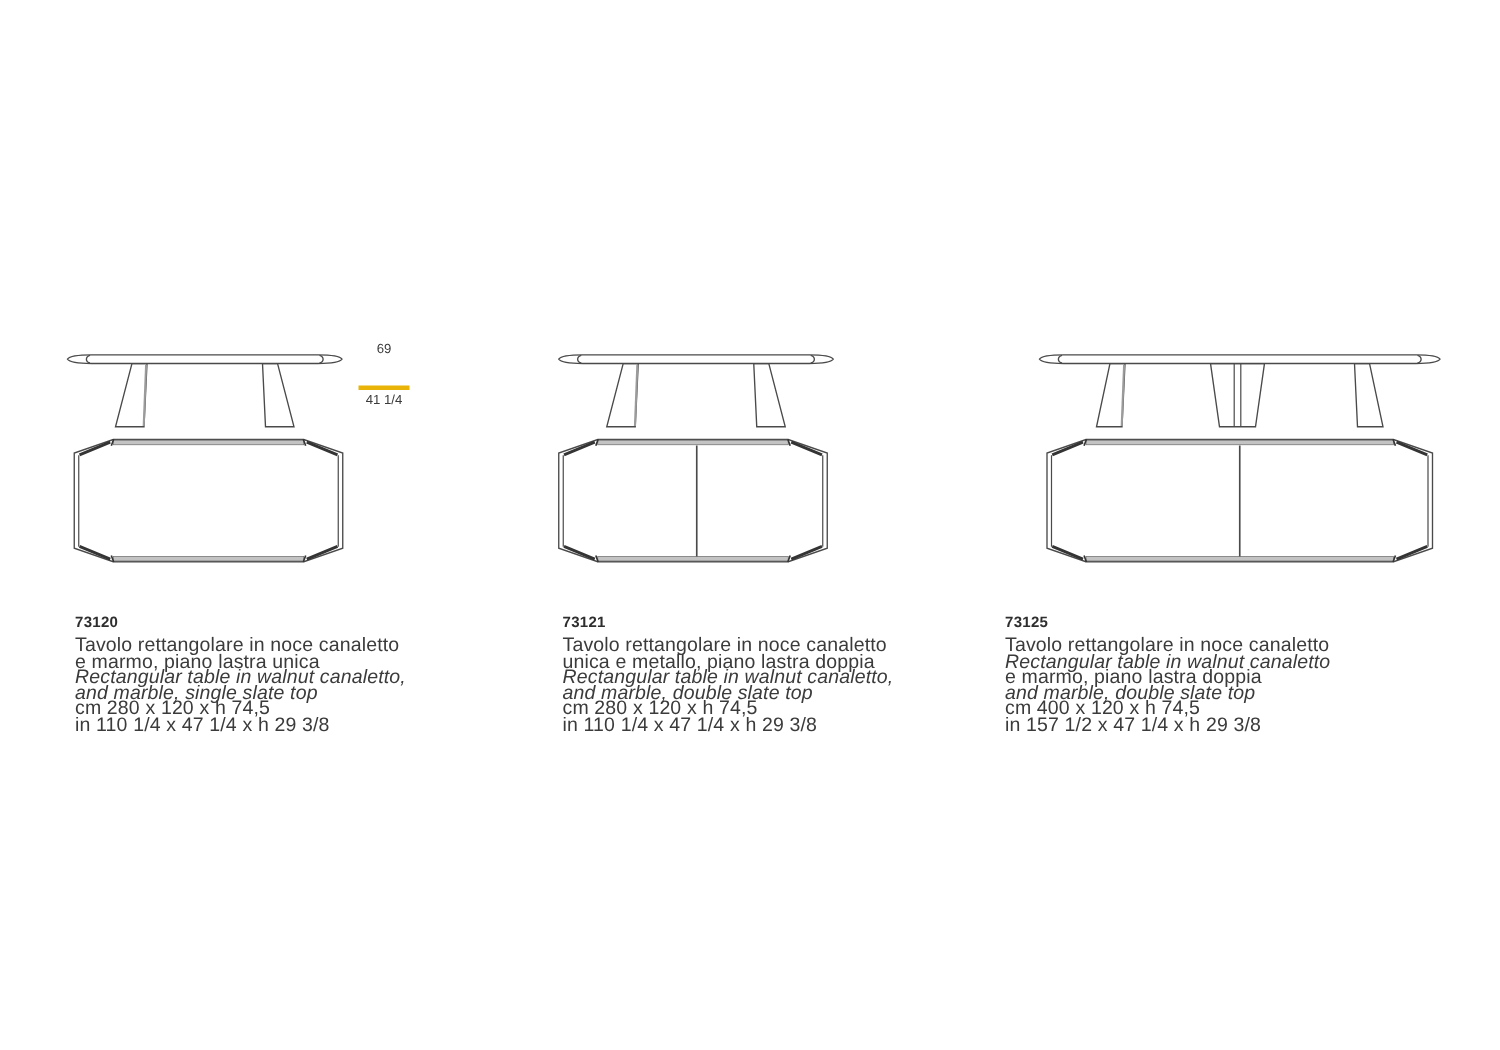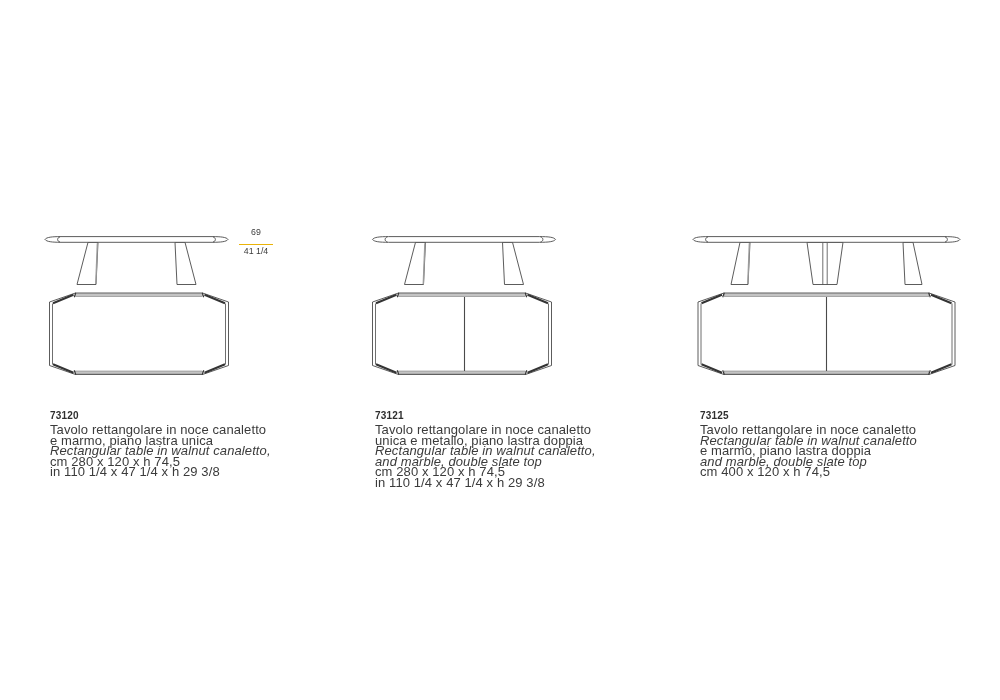--- a/index.html
+++ b/index.html
@@ -20,21 +20,21 @@
   .band { fill: #c3c3c3; stroke: #6f6f6f; stroke-width: 0.5; }
   .bold { stroke: #343434; stroke-width: 2; fill: none; }
   .tick { stroke: #343434; stroke-width: 1.1; fill: none; }
   .seam { stroke: #4a4a4a; stroke-width: 1.1; fill: none; }
   .shade{ stroke: #9b9b9b; stroke-width: 1.4; fill: none; }
 
   
   .spec { position: absolute; top: 382px; width: 280px; margin-top: 28px; }
   .spec-1 { left: 50px; }
   .spec-2 { left: 375px; }
-  .spec-3 { left: 700px; }
+  .spec-3 { left: 670px; }
   .code {
     font-size: 10px;
     font-weight: bold;
     color: #2e2e2e;
     letter-spacing: 0.2px;
     margin-bottom: 3px;
     line-height: 12px;
   }
   .line {
     font-size: 13px;
@@ -49,21 +49,21 @@
   .frac {
     position: absolute;
     left: 239px;
     top: 227px;
     width: 34px;
     text-align: center;
     color: #3b3b3b;
     font-size: 8.8px;
     line-height: 11px;
   }
-  .frac .num { display: block; border-bottom: 1px solid #eab308; padding-bottom: 6px; }
+  .frac .num { display: block; border-bottom: 3px solid #eab308; padding-bottom: 19px; }
   .frac .den { display: block; padding-top: 1px; white-space: nowrap; }
 </style>
 </head>
 <body>
 
 <div class="page">
 
   <svg class="drawings" width="1000" height="700" viewBox="0 0 1000 700" aria-hidden="true">
     <defs>
 
@@ -117,20 +117,21 @@
   <div class="frac">
     <span class="num">69</span>
     <span class="den">41 1/4</span>
   </div>
 
   <div class="spec spec-1">
     <div class="code">73120</div>
     <div class="line">Tavolo rettangolare in noce canaletto</div>
     <div class="line">e marmo, piano lastra unica</div>
     <div class="line en">Rectangular table in walnut canaletto,</div>
+    <div class="line en">and marble, single slate top</div>
     <div class="line">cm 280 x 120 x h 74,5</div>
     <div class="line">in 110 1/4 x 47 1/4 x h 29 3/8</div>
   </div>
 
   <div class="spec spec-2">
     <div class="code">73121</div>
     <div class="line">Tavolo rettangolare in noce canaletto</div>
     <div class="line">unica e metallo, piano lastra doppia</div>
     <div class="line en">Rectangular table in walnut canaletto,</div>
     <div class="line en">and marble, double slate top</div>
@@ -138,15 +139,16 @@
     <div class="line">in 110 1/4 x 47 1/4 x h 29 3/8</div>
   </div>
 
   <div class="spec spec-3">
     <div class="code">73125</div>
     <div class="line">Tavolo rettangolare in noce canaletto</div>
     <div class="line en">Rectangular table in walnut canaletto</div>
     <div class="line">e marmo, piano lastra doppia</div>
     <div class="line en">and marble, double slate top</div>
     <div class="line">cm 400 x 120 x h 74,5</div>
+    <div class="line">in 157 1/2 x 47 1/4 x h 29 3/8</div>
   </div>
 
 </div>
 
 </body></html>

